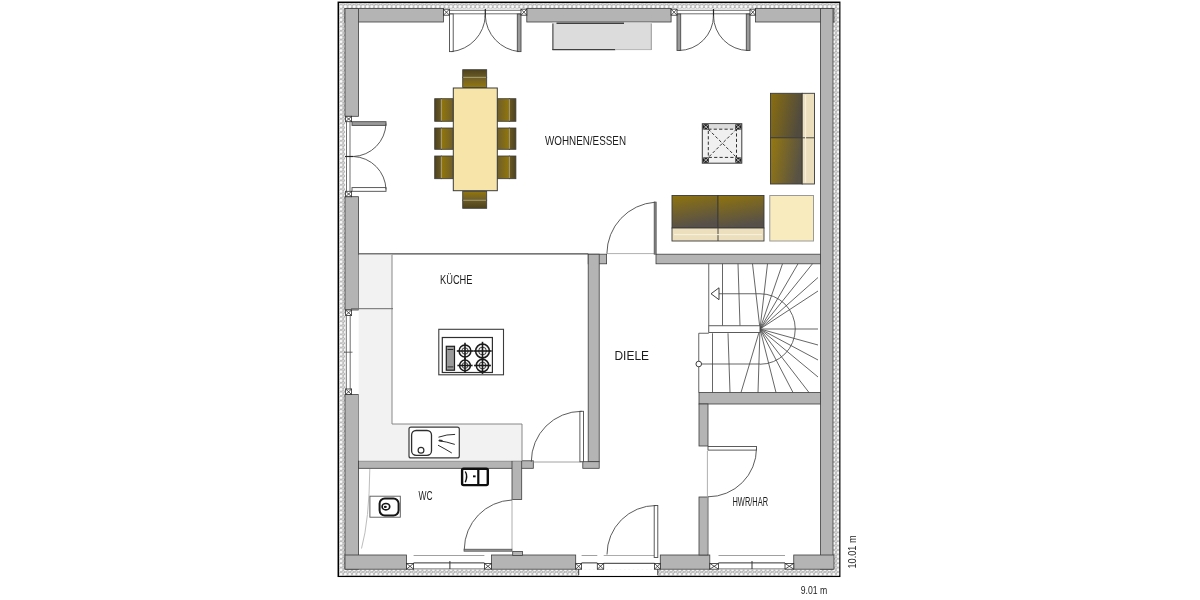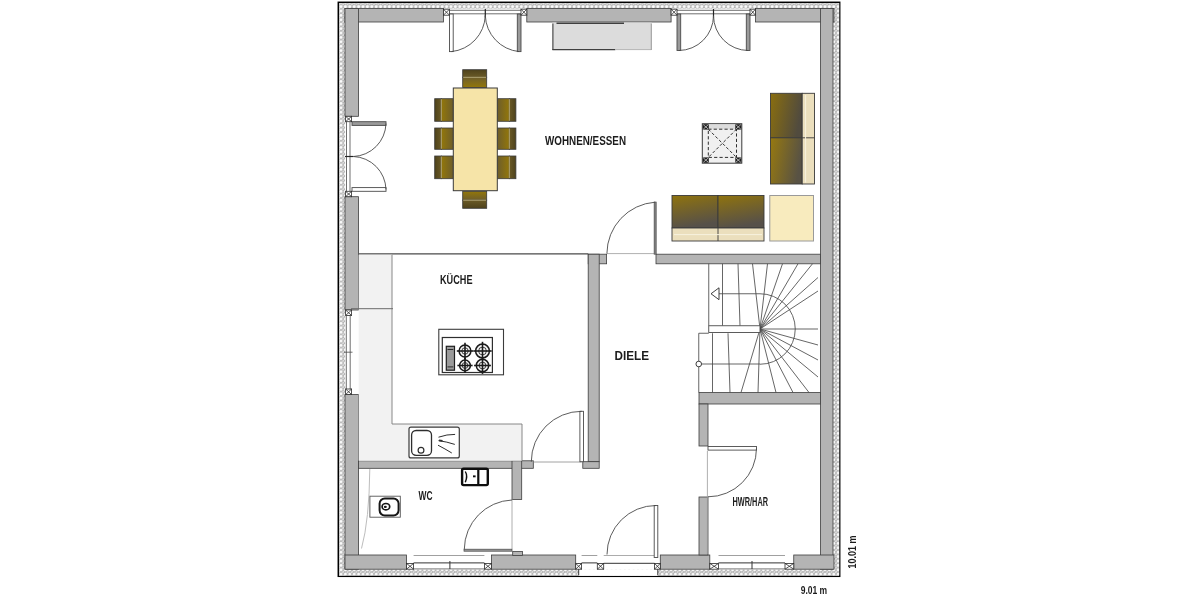--- a/index.html
+++ b/index.html
@@ -1,16 +1,16 @@
 <!DOCTYPE html>
 <html><head>
 <meta charset="utf-8">
 <style>
   html,body{margin:0;padding:0;background:#fff;}
-  .wrap{width:1200px;height:600px;position:relative;font-family:"Liberation Sans",sans-serif;font-weight:bold;}
+  .wrap{width:1200px;height:600px;position:relative;font-family:"Liberation Sans",sans-serif;}
   svg{position:absolute;left:0;top:0;}
   text{font-family:"Liberation Sans",sans-serif;fill:#1c1c1c;}
 </style>
 </head>
 <body>
 <div class="wrap">
 <svg width="1200" height="600" viewBox="0 0 1200 600">
 <defs>
   <pattern id="hat" width="4.4" height="4.4" patternUnits="userSpaceOnUse">
     <rect width="4.4" height="4.4" fill="#ebebeb"></rect>

